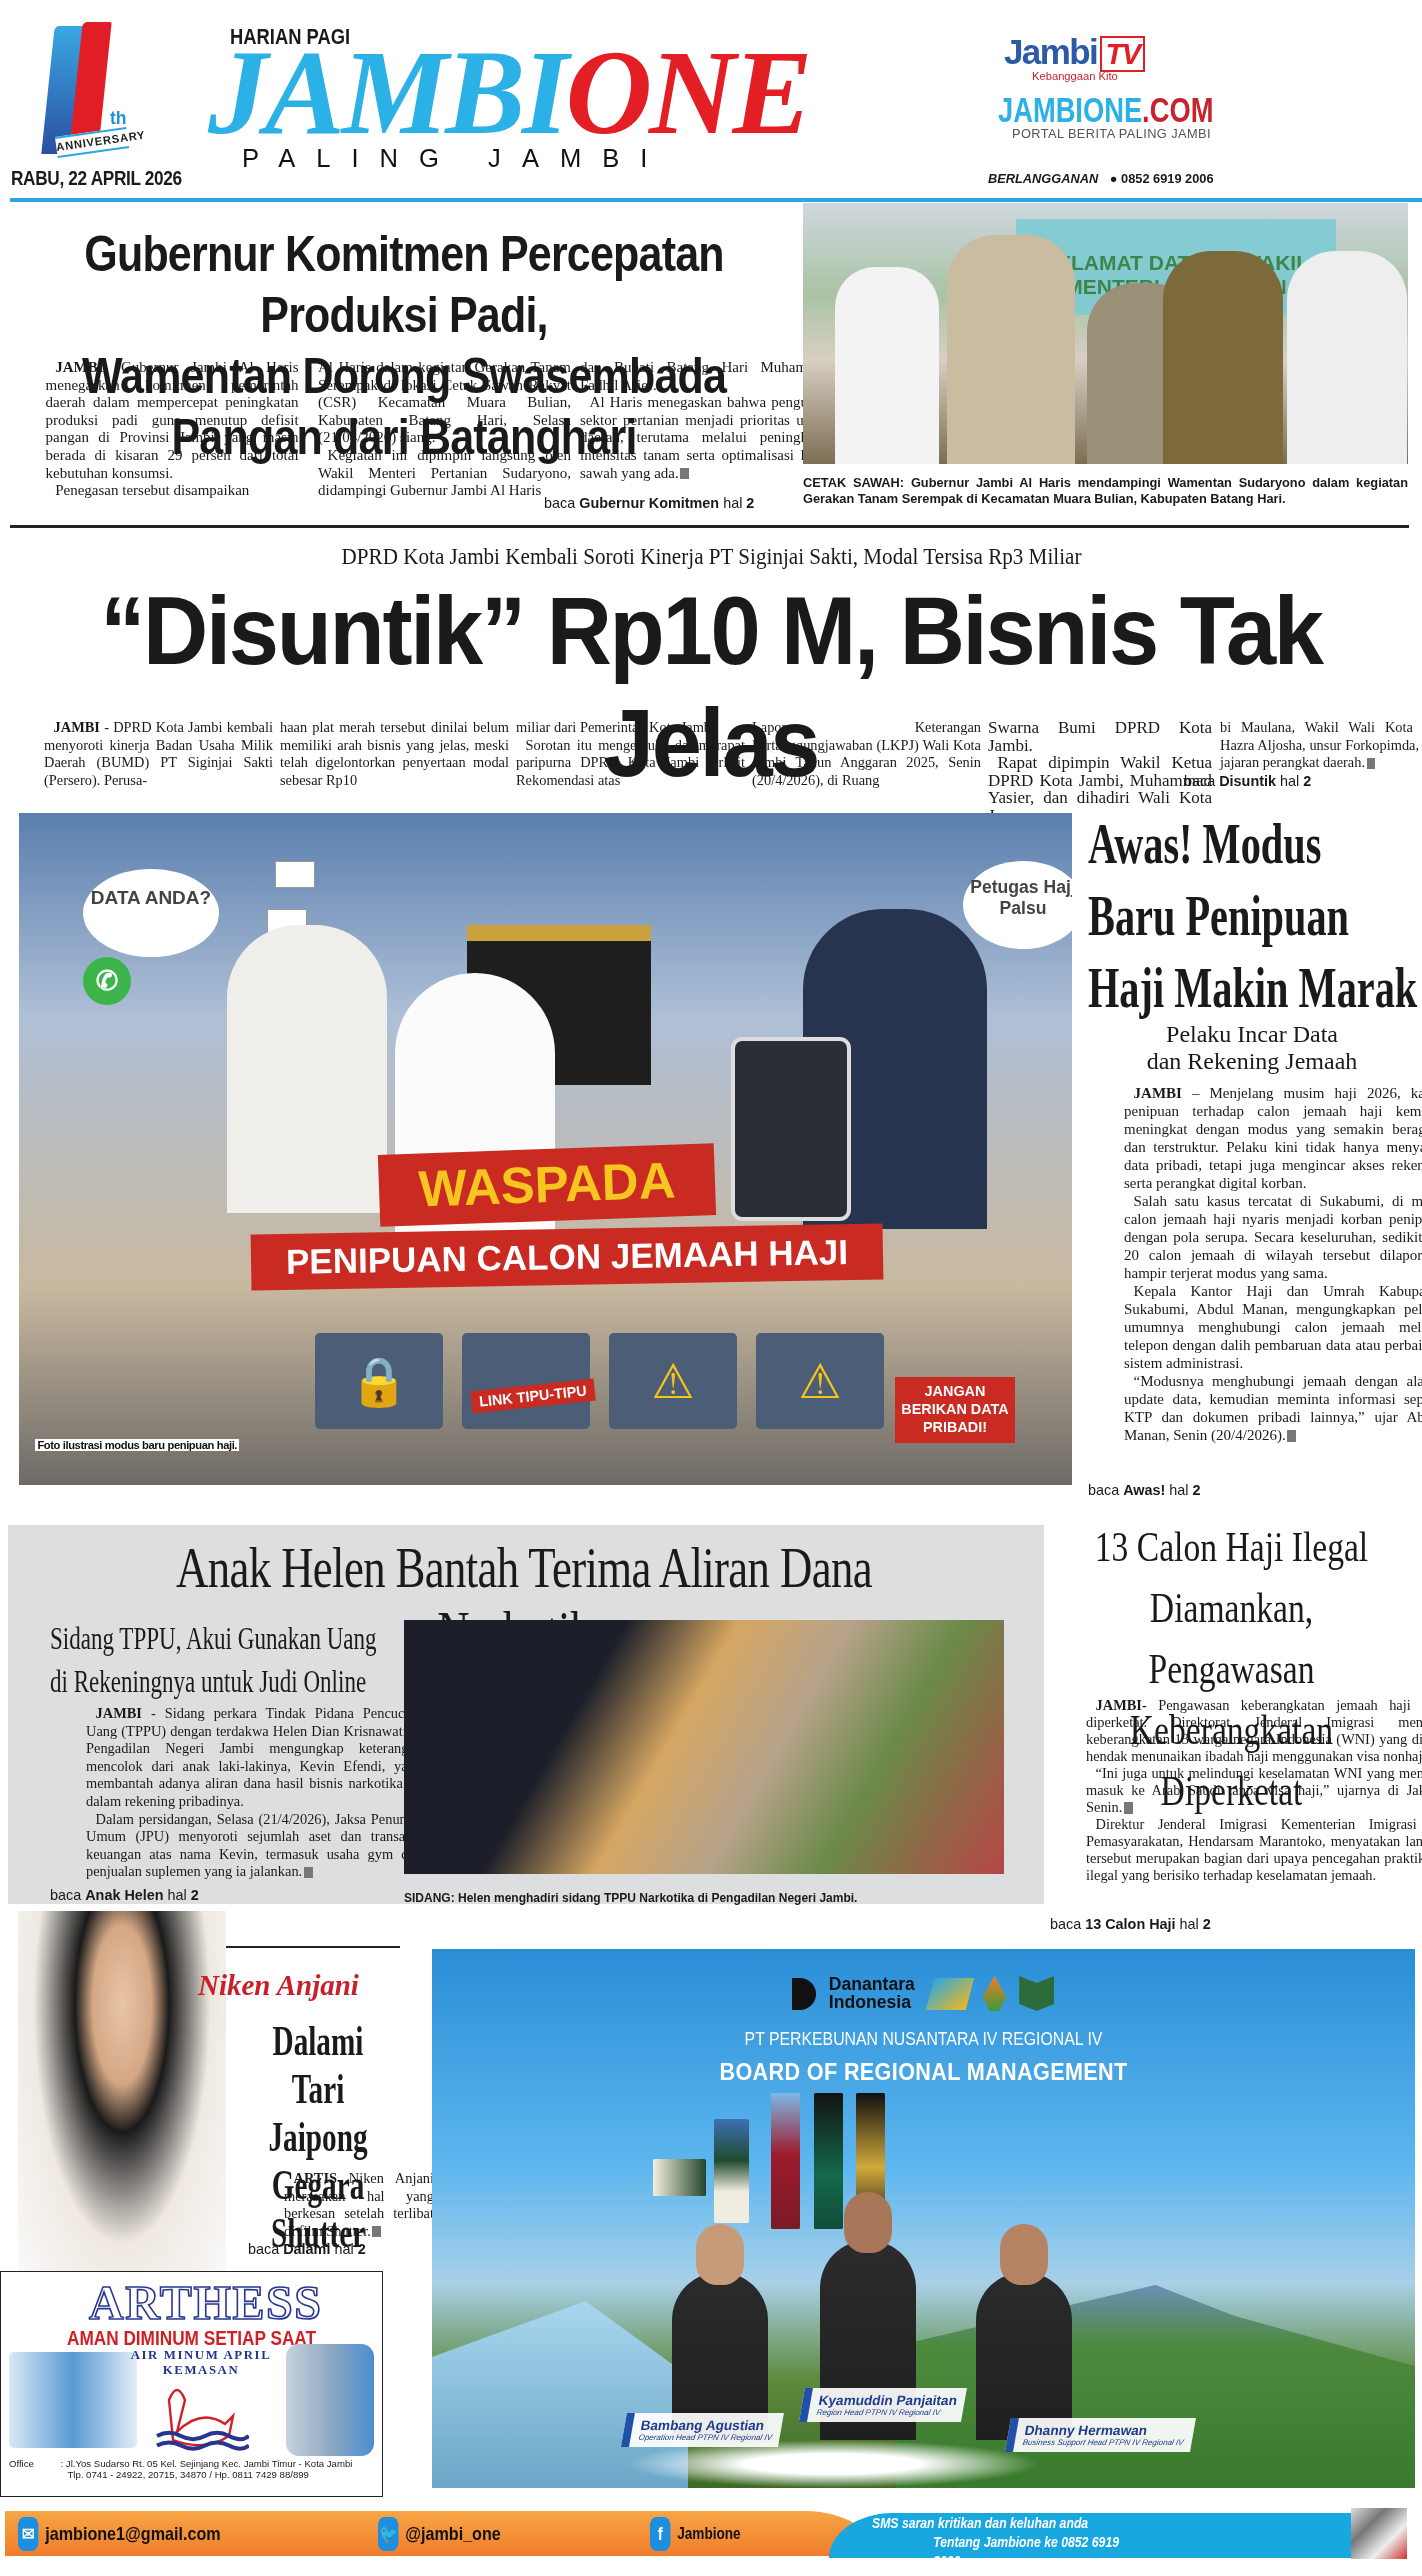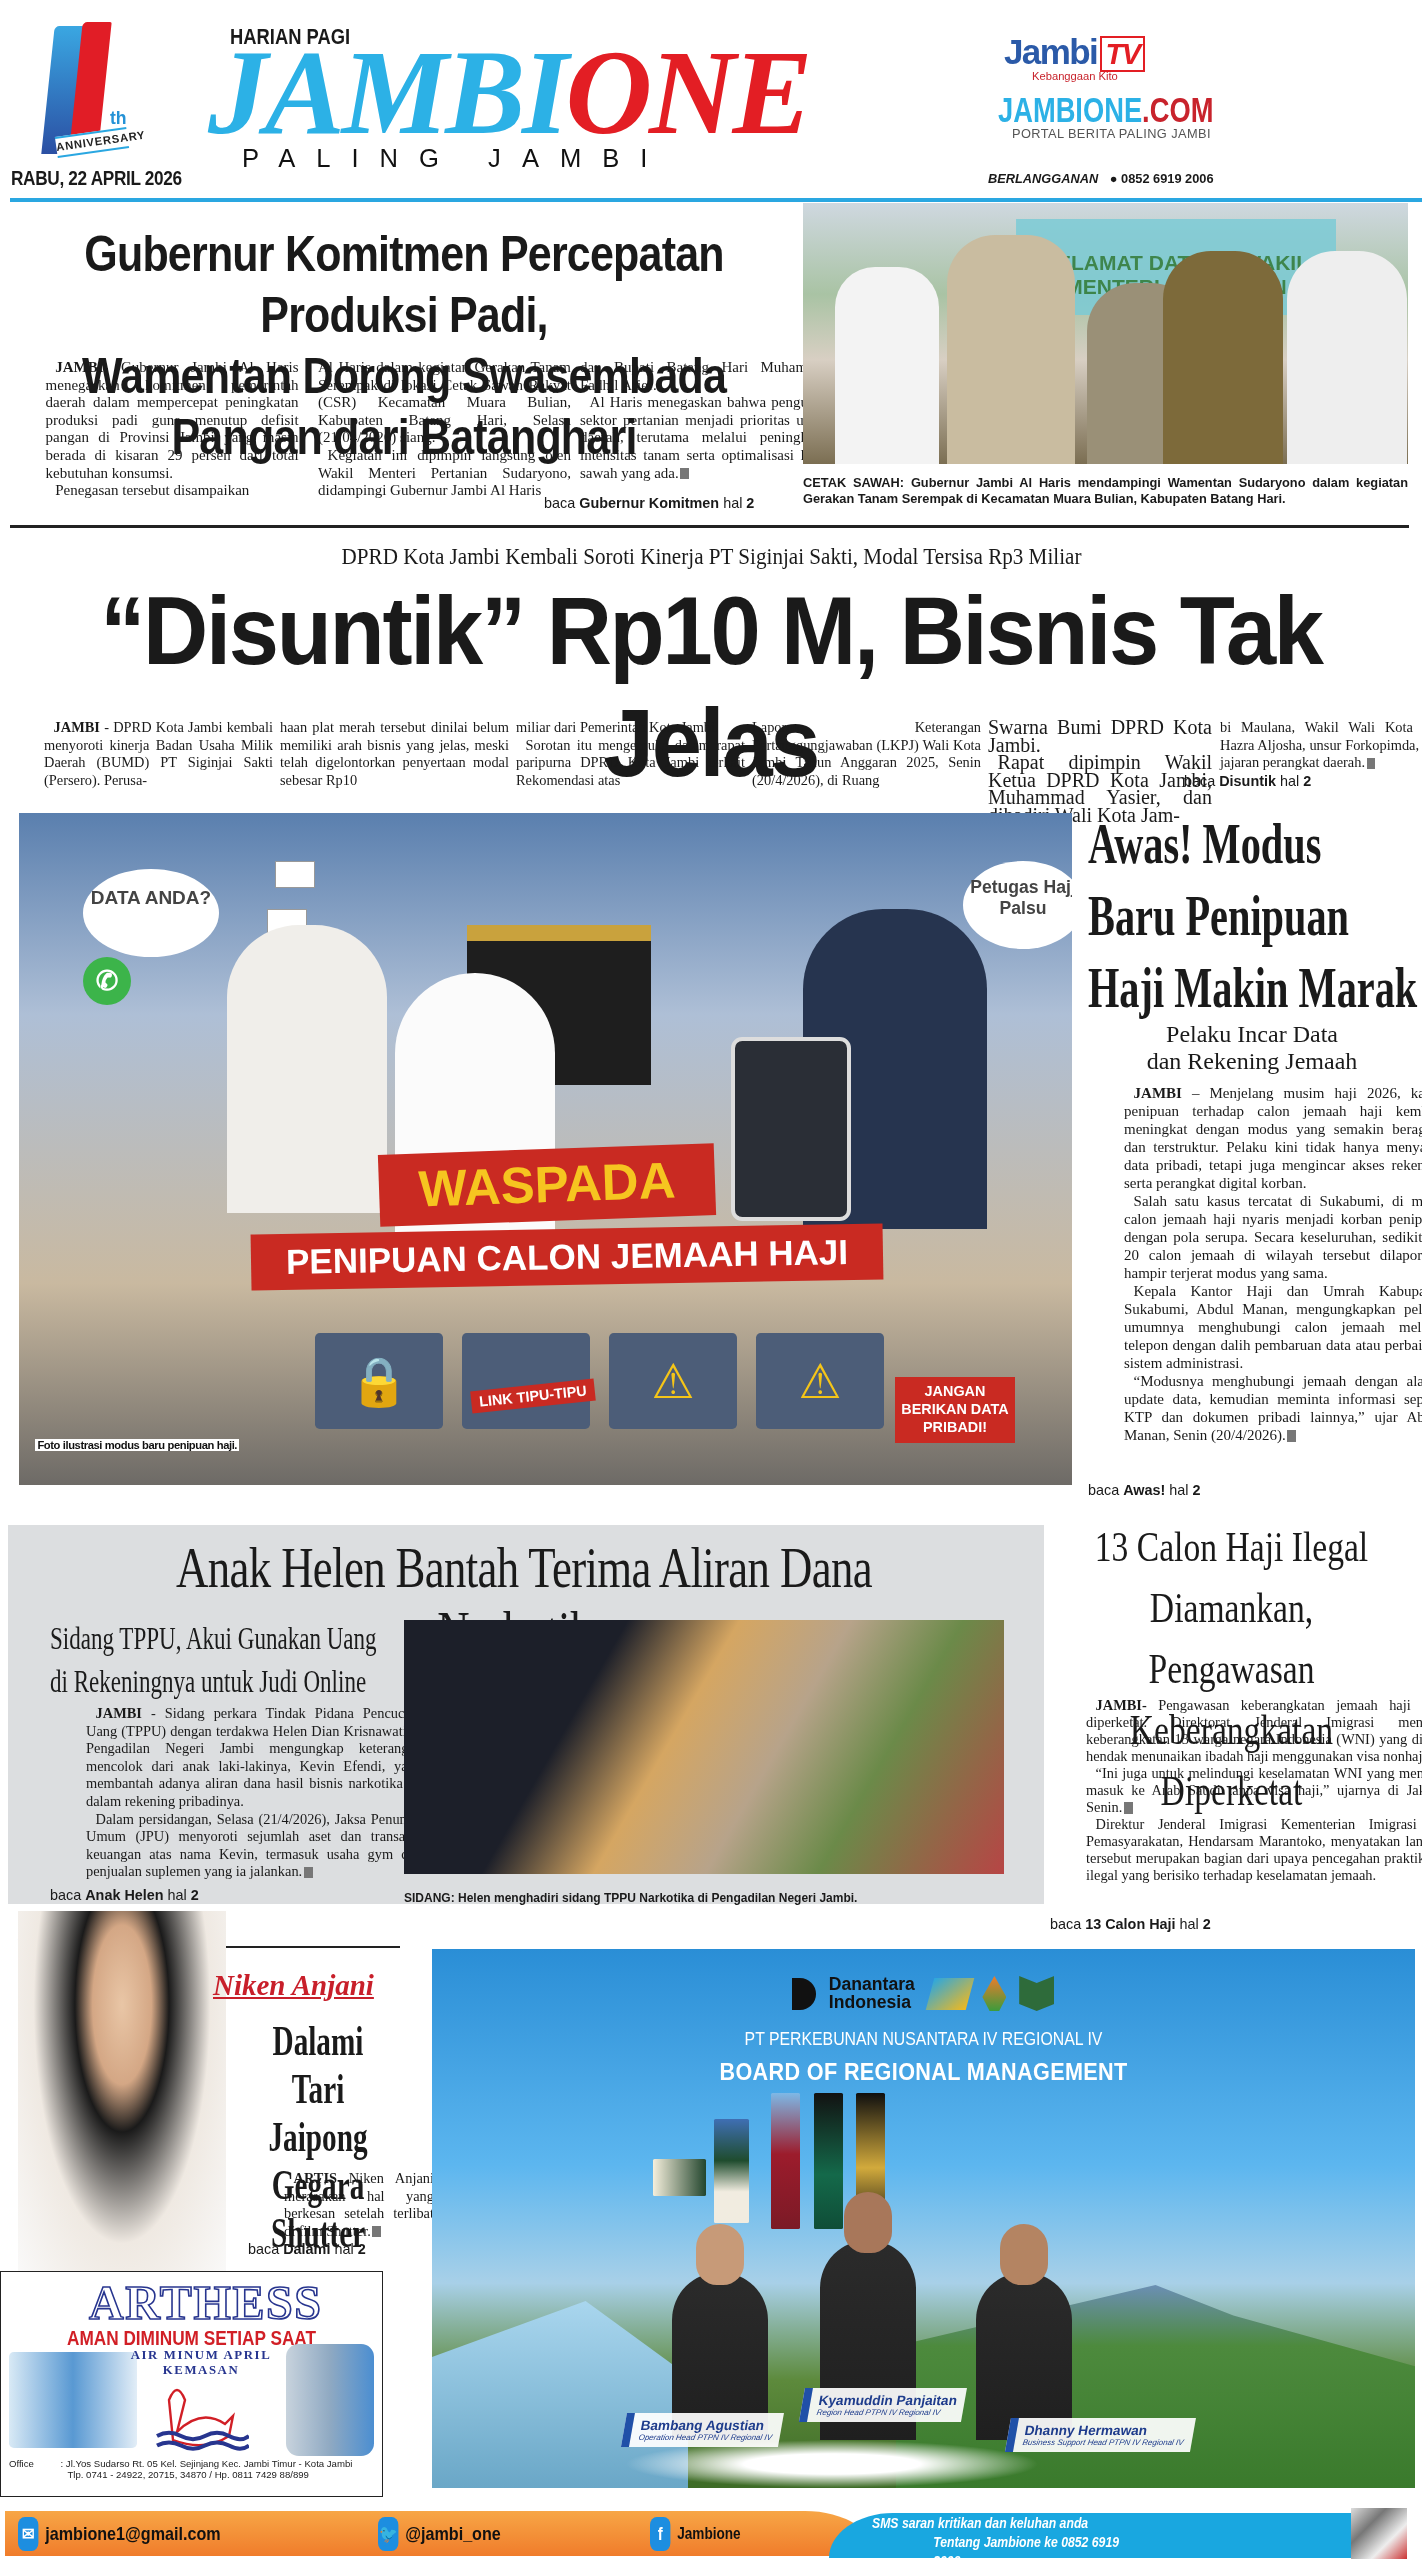--- a/index.html
+++ b/index.html
@@ -54,21 +54,21 @@
   
   .helen-box { left: 8px; top: 1525px; width: 1036px; height: 379px; background: #dcdee0; }
   .helen-head { left: 16px; top: 1536px; width: 1016px; text-align:center; font: 56px "Liberation Serif", serif; transform: scaleX(0.8); letter-spacing: -0.8px; }
   .helen-sub { left: 50px; top: 1617px; width: 336px; font: 32px "Liberation Serif", serif; line-height: 43px; transform: scaleX(0.72); transform-origin: left; white-space:nowrap; }
   .helen-photo { left: 404px; top: 1620px; width: 600px; height: 254px; background: linear-gradient(120deg,#1c1f29 0%,#1c1f29 30%,#d5a662 45%,#b7a38a 60%,#6b8a49 75%,#b74545 100%); }
   .calon-head { left: 1040px; top: 1517px; width: 383px; text-align:center; font: 42px "Liberation Serif", serif; line-height: 61px; transform: scaleX(0.8); }
   
   .sel { left: 17.6px; top: 1919px; font: italic 900 29px "Liberation Sans", sans-serif; color: #2aa7e1; }
   .niken-photo { left: 17.6px; top: 1911px; width: 208px; height: 375px; background: radial-gradient(ellipse at 50% 25%, #e9c6a6 0%, #d4a785 20%, #1a1a1a 32%, #efe9e2 60%, #fafafa 100%); }
   .niken-rule { left: 152px; top: 1946px; width: 248px; height: 2.4px; background:#222; }
-  .niken-script { left: 213px; top: 1969px; font: italic bold 29px "Liberation Serif", serif; color: #c81f2a; text-decoration: underline; }
+  .niken-script { left: 198px; top: 1969px; font: italic bold 29px "Liberation Serif", serif; color: #c81f2a; }
   .niken-head { left: 232px; top: 2017px; width: 172px; text-align:center; font: bold 43px "Liberation Serif", serif; line-height: 48px; transform: scaleX(0.68); transform-origin: center; }
   .artess { left: 0; top: 2271px; width: 383px; height: 226px; border: 1.6px solid #222; background:#fff; }
   .artess .brand { position:absolute; left: 88px; top: 3.2px; width: 224px; text-align:center; font: bold 48px "Liberation Serif", serif; color:#fff; -webkit-text-stroke: 1.6px #27358f; letter-spacing: 1.6px; }
   .artess .tag { position:absolute; left: 0; width:100%; top: 54px; text-align:center; font: bold 21px "Liberation Sans", sans-serif; color:#d11f26; transform: scaleX(0.82); }
   .artess .arc { position:absolute; left:120px; top:76px; width:160px; text-align:center; font: bold 12.8px "Liberation Serif", serif; color:#27358f; letter-spacing:1.6px;}
   .artess .swan { position:absolute; left:152px; top:104px; width:96px; height:80px; }
   .artess .bottles { position:absolute; left:8px; top:80px; width:128px; height:96px; background: linear-gradient(90deg,#cfe4f3,#2f7fc7,#dbe9f5); border-radius: 4.8px; opacity: .8;}
   .artess .galon { position:absolute; right:8px; top:72px; width:88px; height:112px; background: linear-gradient(90deg,#c8d3dd,#8fa9c2,#4b8ed1); border-radius: 12.8px; }
   .artess .addr { position:absolute; left: 8px; top: 186px; font: 9.6px "Liberation Sans", sans-serif; white-space: pre; color:#222;}
   
@@ -162,21 +162,21 @@
 <div class="abs col" style="left:244px;top:719px;width:229px;font-size:14.4px;">
   <p style="text-indent:0">haan plat merah tersebut dinilai belum memiliki arah bisnis yang jelas, meski telah digelontorkan penyertaan modal sebesar Rp10</p>
 </div>
 <div class="abs col" style="left:480px;top:719px;width:229px;font-size:14.4px;">
   <p style="text-indent:0">miliar dari Pemerintah Kota Jambi.</p>
   <p>Sorotan itu mengemuka dalam rapat paripurna DPRD Kota Jambi terkait Rekomendasi atas</p>
 </div>
 <div class="abs col" style="left:716px;top:719px;width:229px;font-size:14.4px;">
   <p style="text-indent:0">Laporan Keterangan Pertanggungjawaban (LKPJ) Wali Kota Jambi Tahun Anggaran 2025, Senin (20/4/2026), di Ruang</p>
 </div>
-<div class="abs col" style="left:952px;top:719px;width:224px;font-size:20px;">
+<div class="abs col" style="left:952px;top:719px;width:224px;font-size:17px;">
   <p style="text-indent:0">Swarna Bumi DPRD Kota Jambi.</p>
   <p>Rapat dipimpin Wakil Ketua DPRD Kota Jambi, Muhammad Yasier, dan dihadiri Wali Kota Jam-</p>
 </div>
 <div class="abs col" style="left:1184px;top:719px;width:230px;font-size:14.4px;">
   <p style="text-indent:0"><span>bi Maulana, Wakil Wali Kota Diza Hazra Aljosha, unsur Forkopimda, serta jajaran perangkat daerah.</span><span class="endmark"></span></p>
 </div>
 <div class="abs baca" style="left:1184px;top:773px;width:230px;">
   <span>baca</span> <b>Disuntik</b> <span>hal</span> <b>2</b>
 </div>
 

